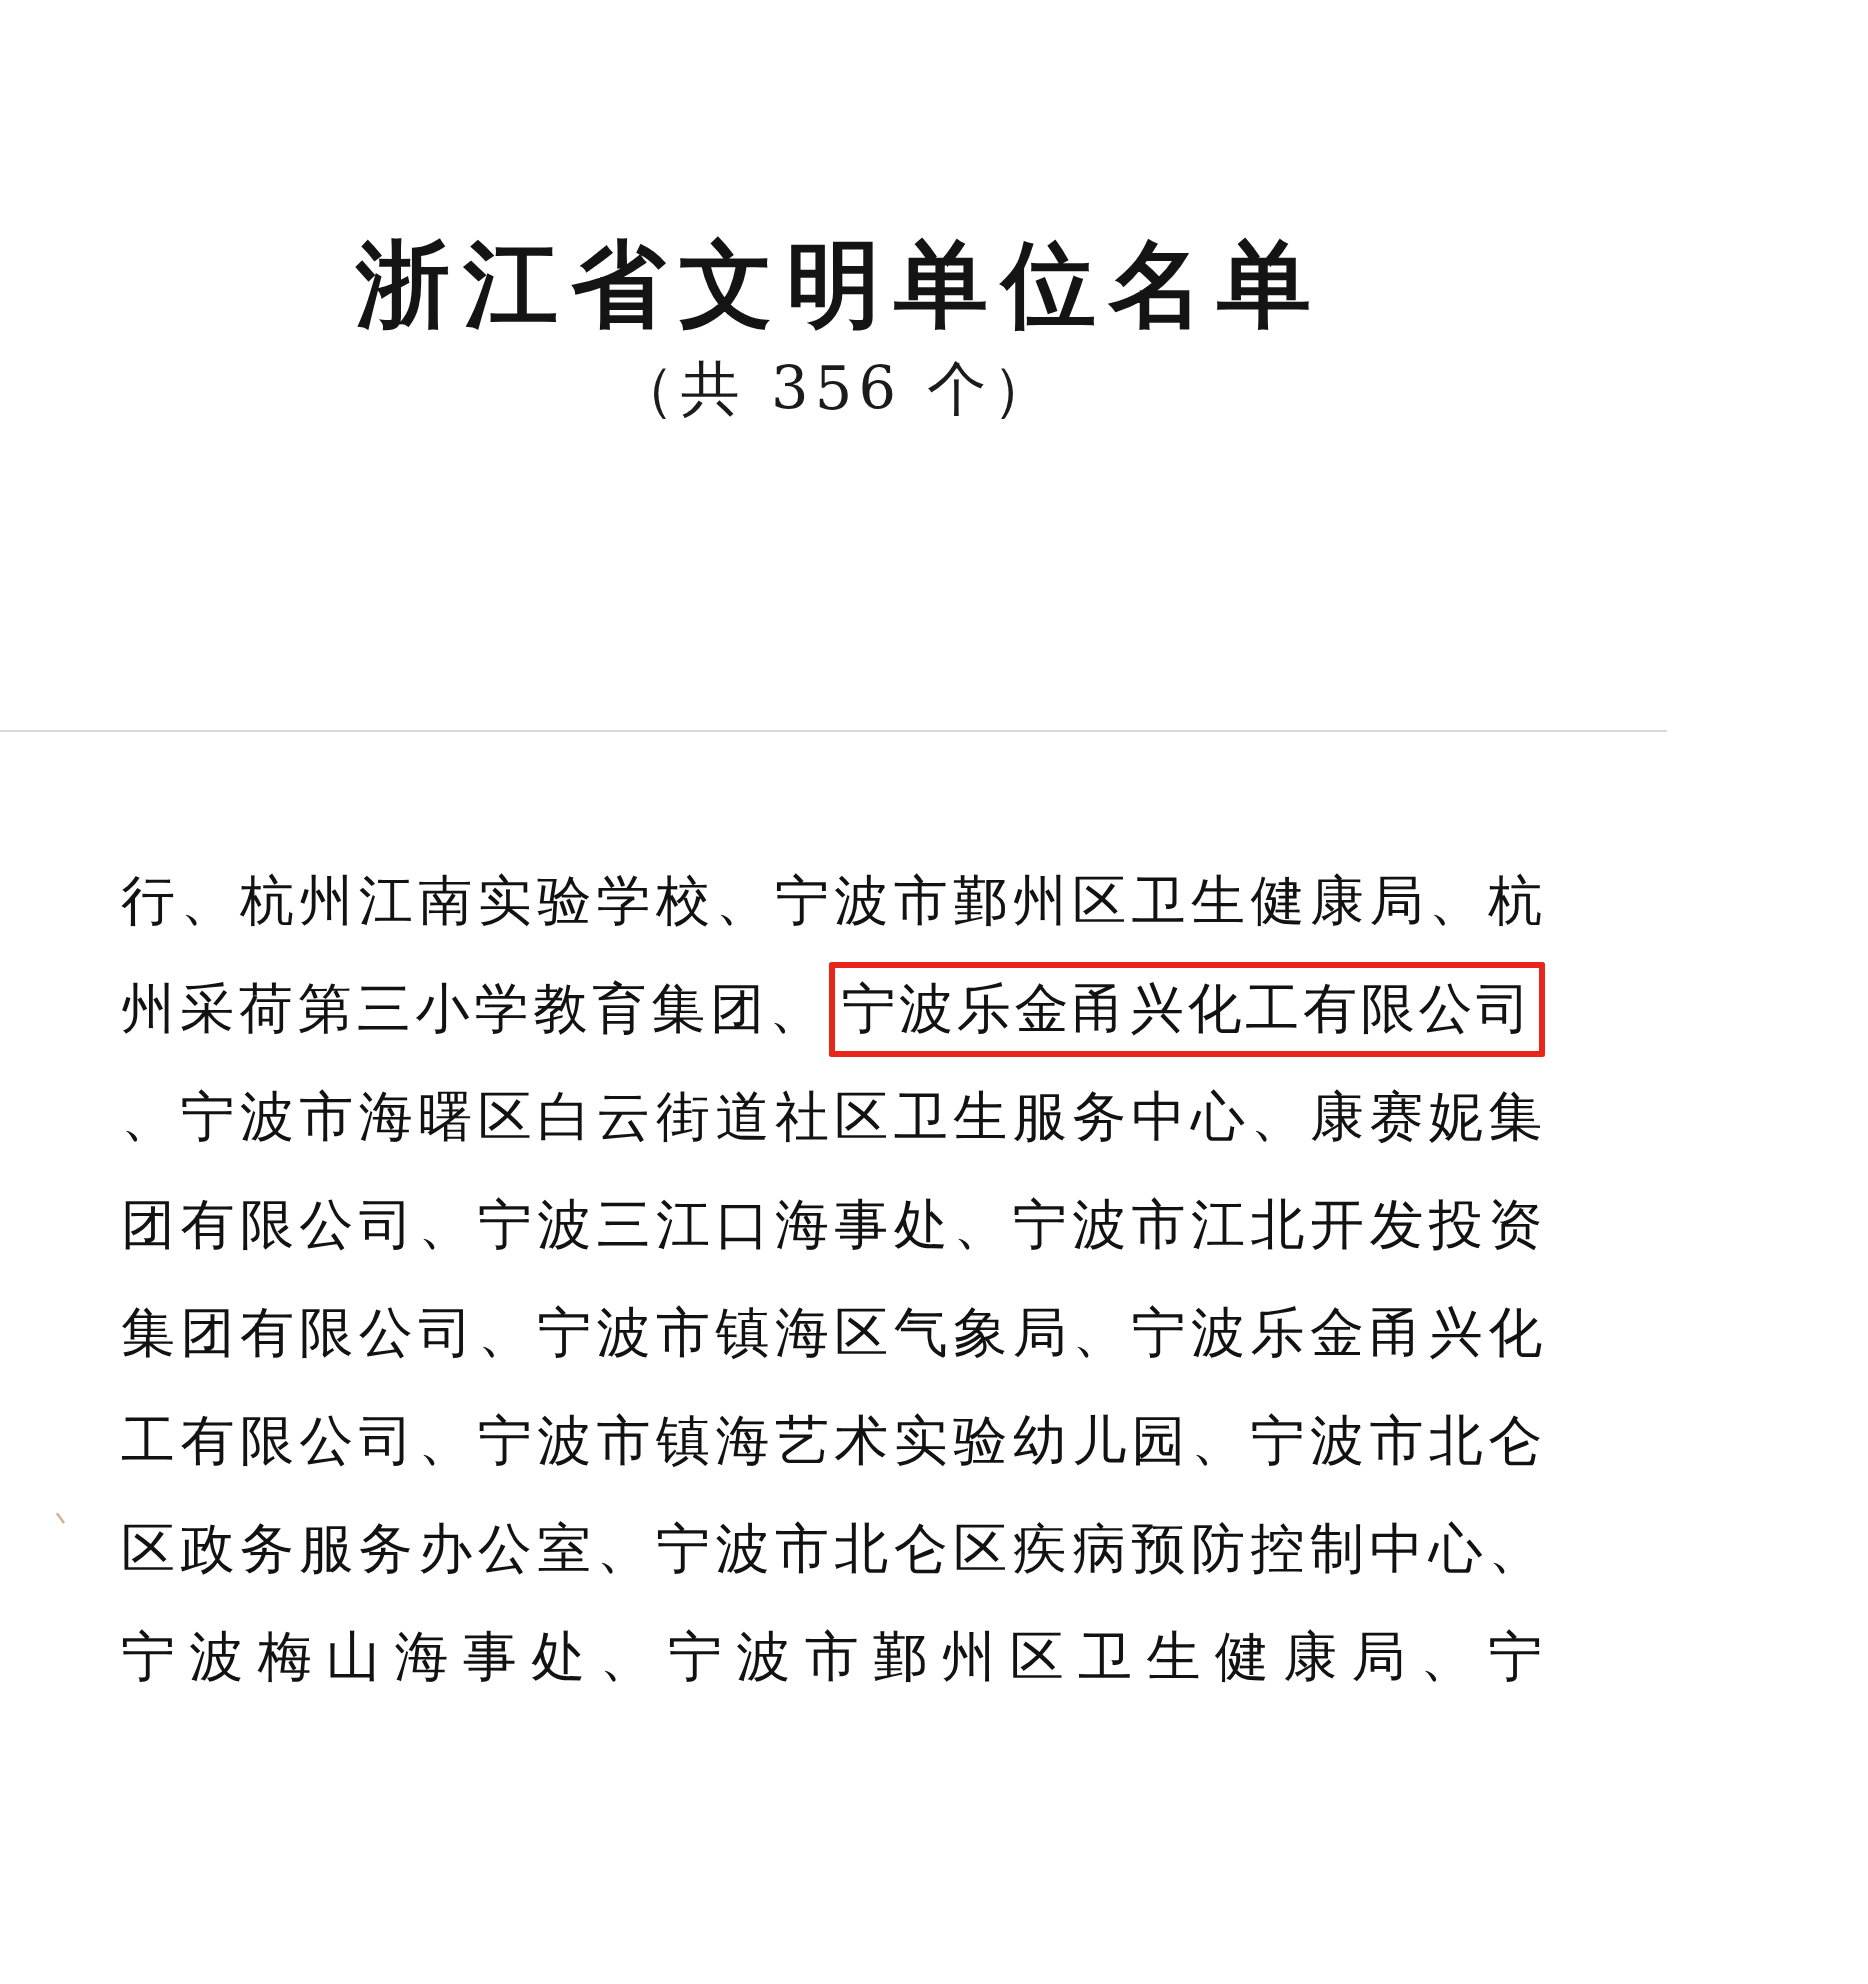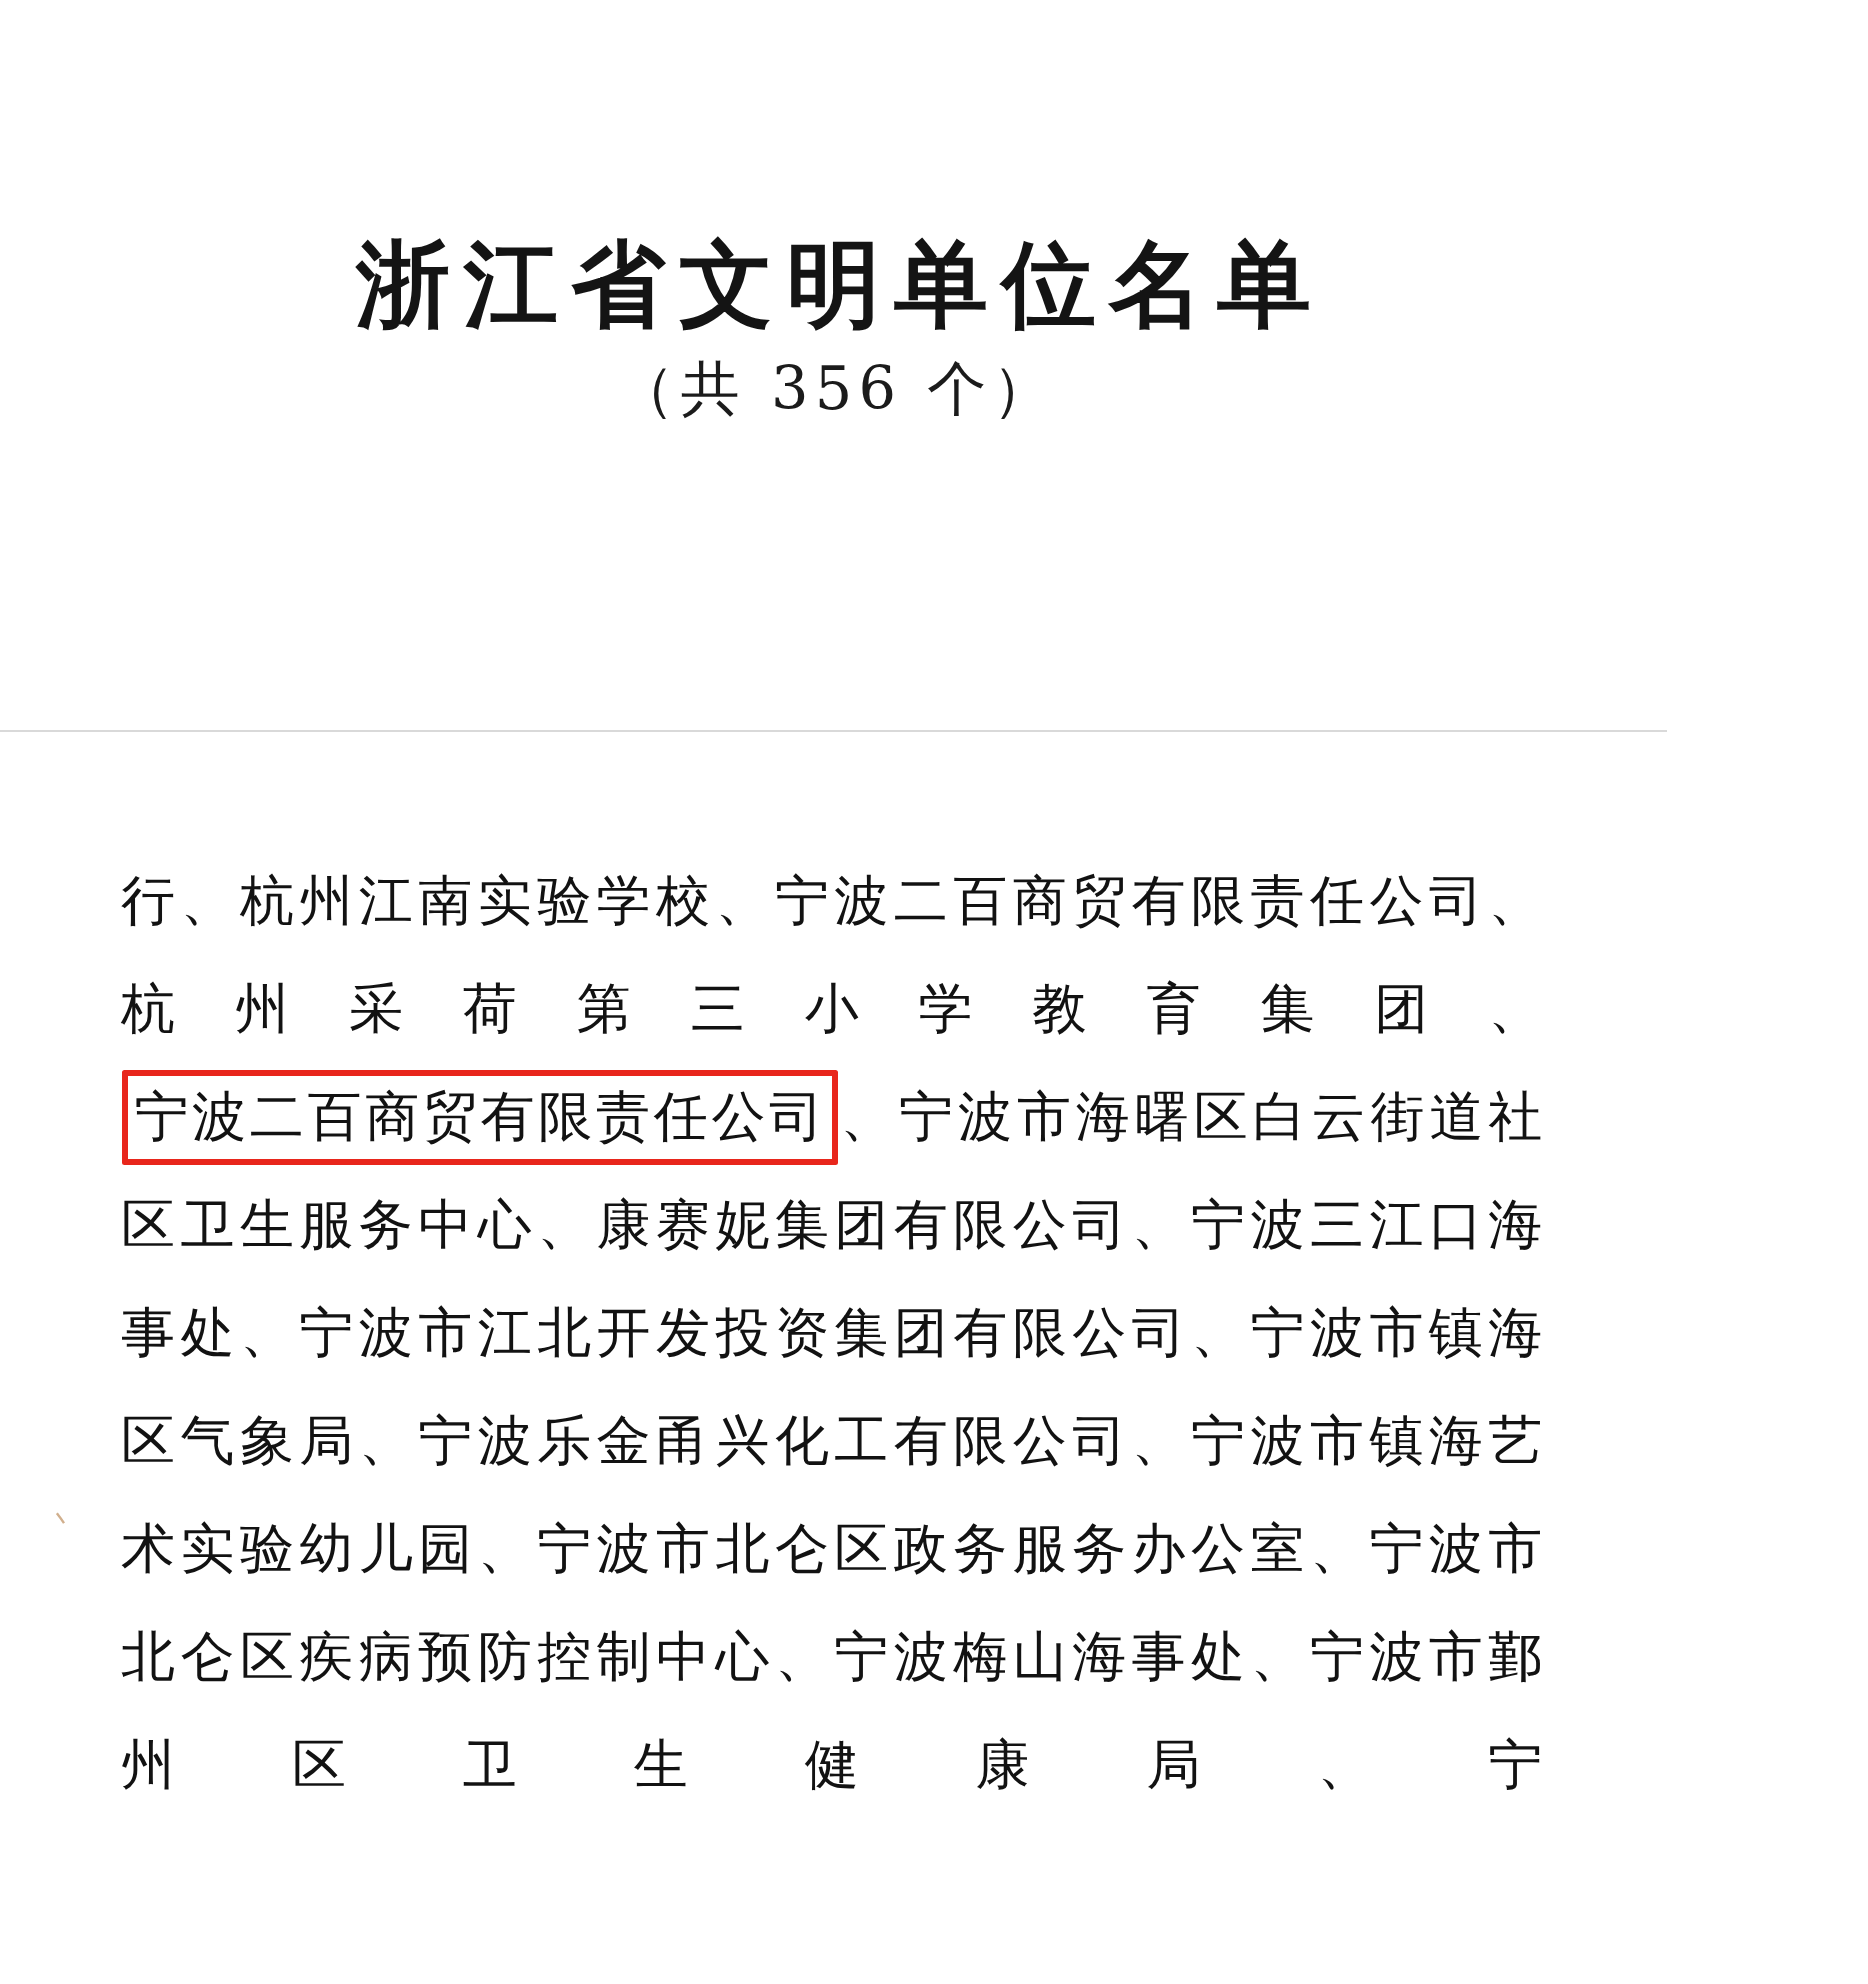--- a/index.html
+++ b/index.html
@@ -113,19 +113,19 @@
 <div class="page">
 
   <div class="header">
     <h1 class="doc-title">浙江省文明单位名单</h1>
     <div class="doc-subtitle">（共 356 个）</div>
   </div>
 
   <div class="header-rule"></div>
 
   <div class="body-wrap">
-    <p class="body-text"><span>行、杭州江南实验学校、宁波二百商贸有限责任公司、杭州采荷第三小学教育集团、</span><span class="highlight">宁波二百商贸有限责任公司</span><span>、宁波市海曙区白云街道社区卫生服务中心、康赛妮集团有限公司、宁波三江口海事处、宁波市江北开发投资集团有限公司、宁波市镇海区气象局、宁波乐金甬兴化工有限公司、宁波市镇海艺术实验幼儿园、宁波市北仑区政务服务办公室、宁波市北仑区疾病预防控制中心、宁波梅山海事处、宁波市鄞州区卫生健康局、宁</span></p>
+    <p class="body-text"><span>行、杭州江南实验学校、宁波市鄞州区卫生健康局、杭州采荷第三小学教育集团、</span><span class="highlight">宁波乐金甬兴化工有限公司</span><span>、宁波市海曙区白云街道社区卫生服务中心、康赛妮集团有限公司、宁波三江口海事处、宁波市江北开发投资集团有限公司、宁波市镇海区气象局、宁波乐金甬兴化工有限公司、宁波市镇海艺术实验幼儿园、宁波市北仑区政务服务办公室、宁波市北仑区疾病预防控制中心、宁波梅山海事处、宁波市鄞州区卫生健康局、宁</span></p>
   </div>
 
   <div class="margin-mark">丶</div>
 
 </div>
 
 
 </body></html>

